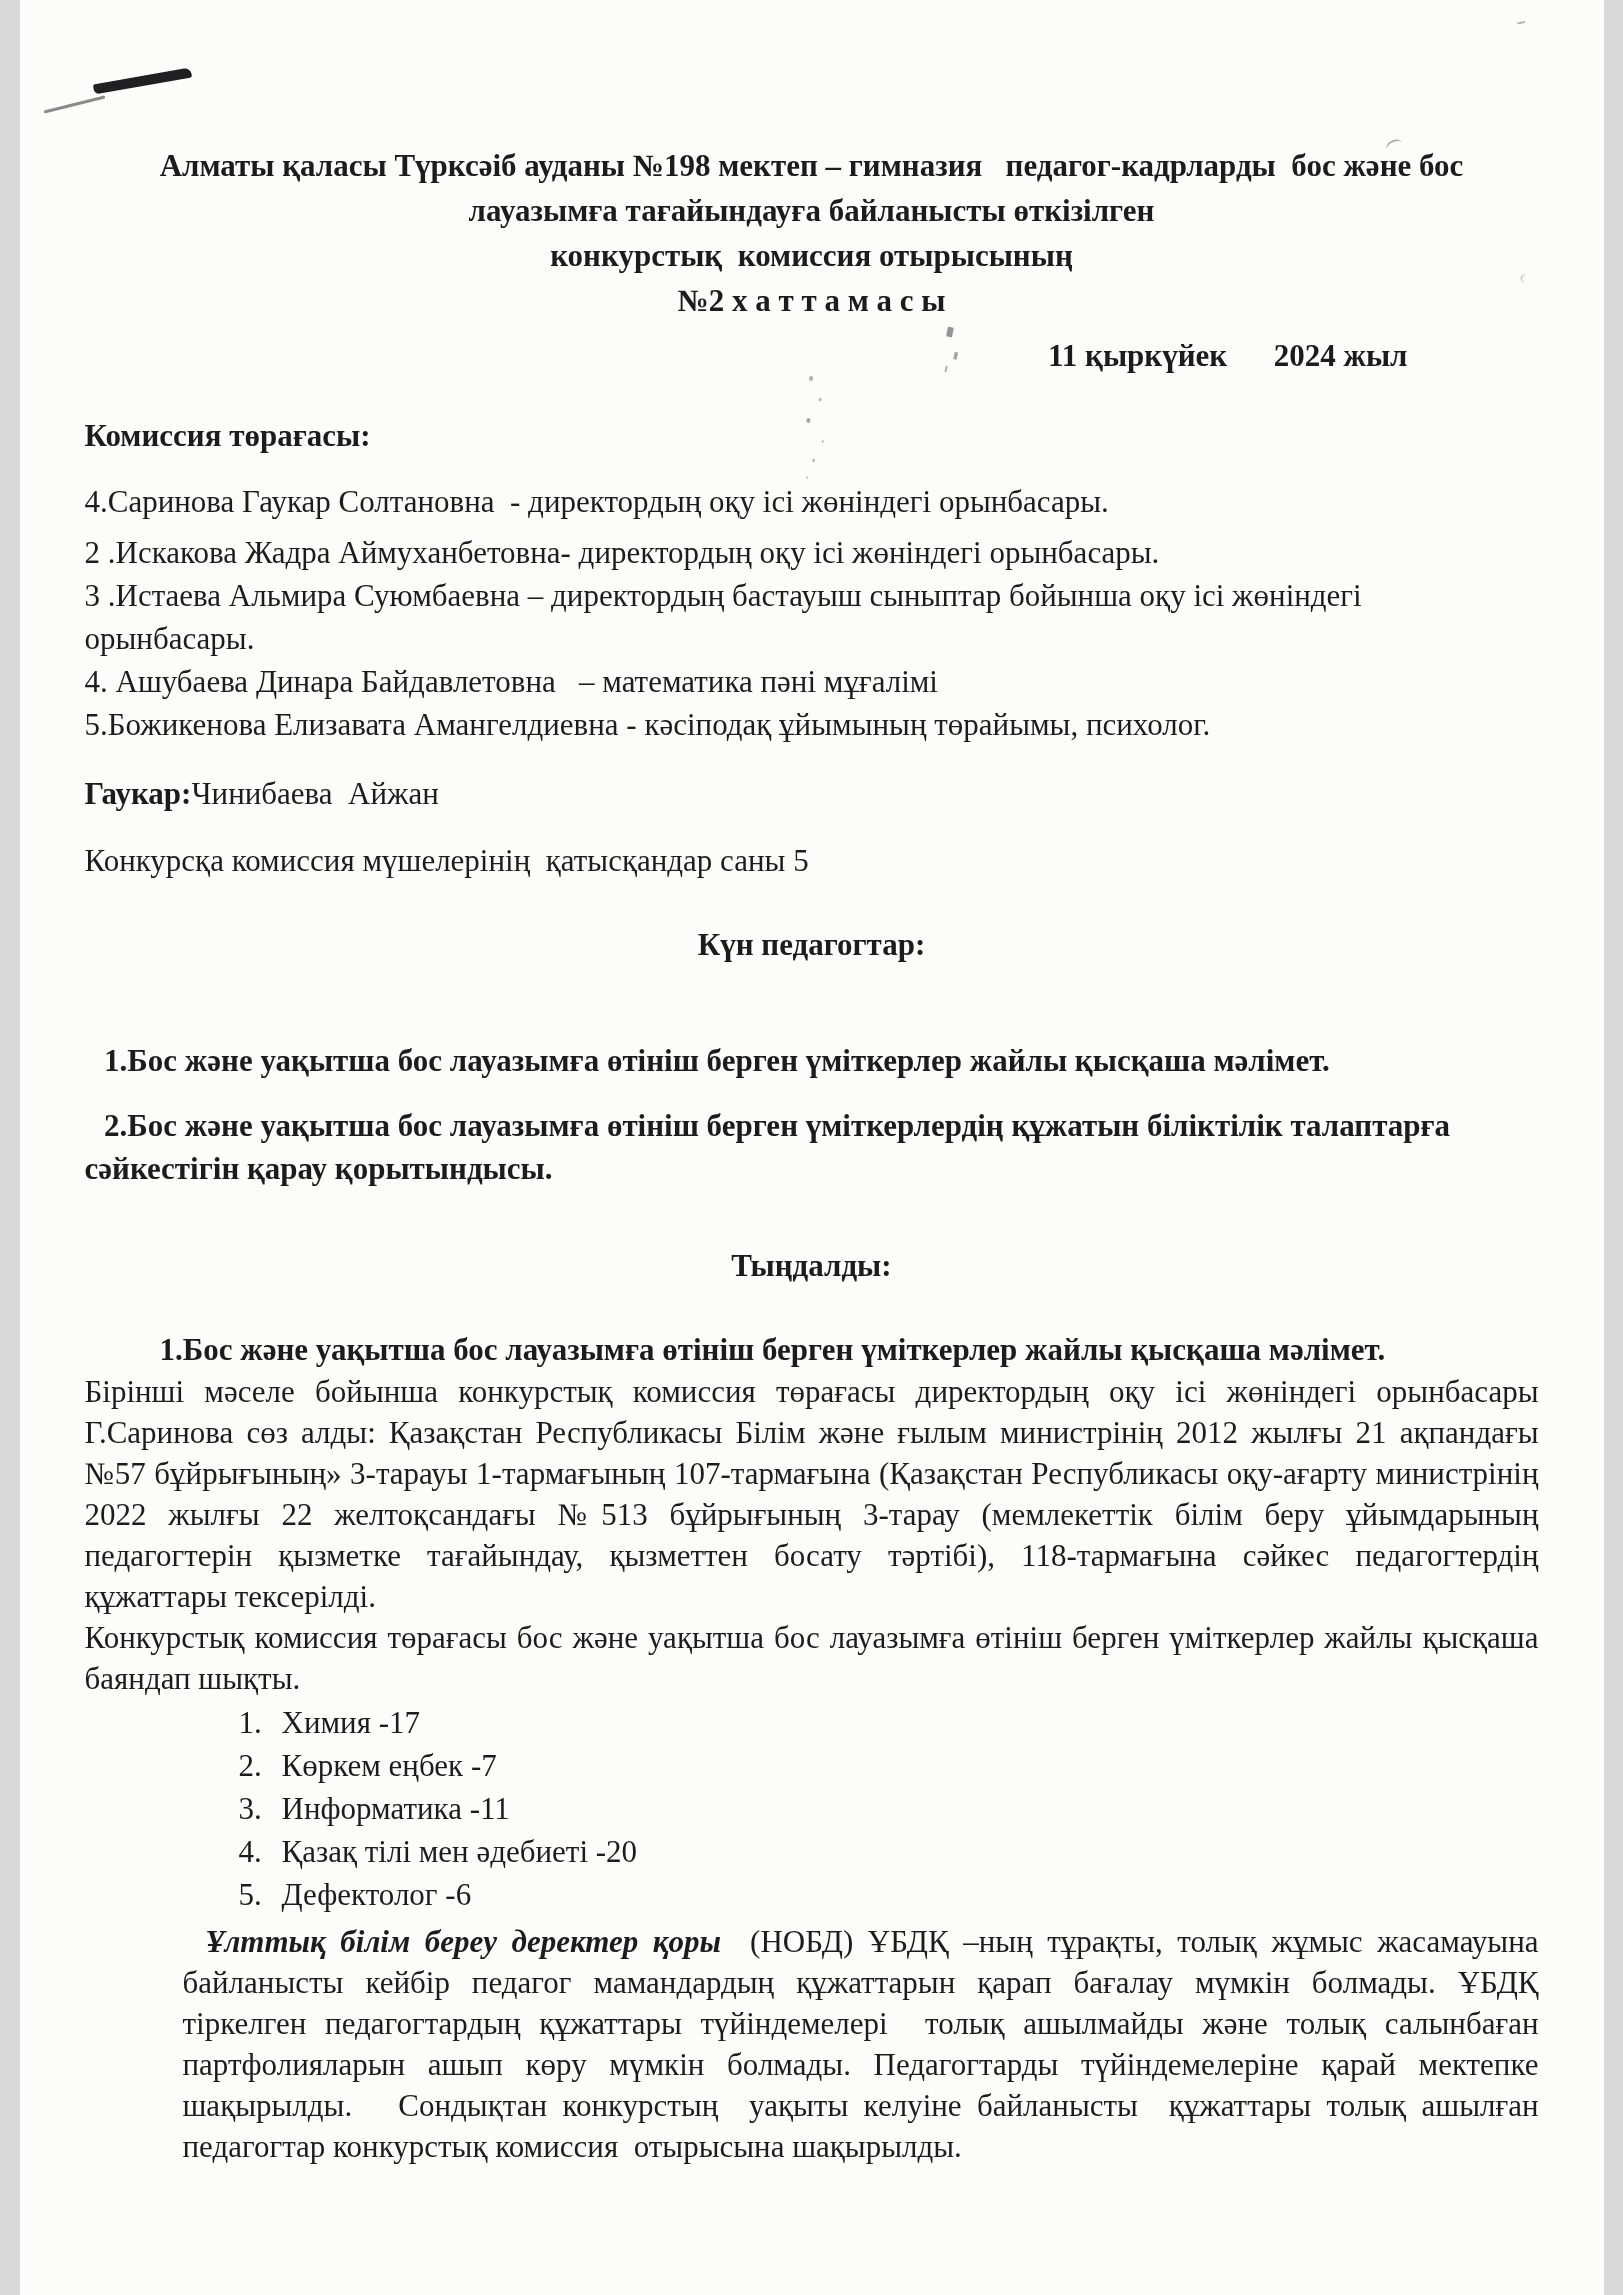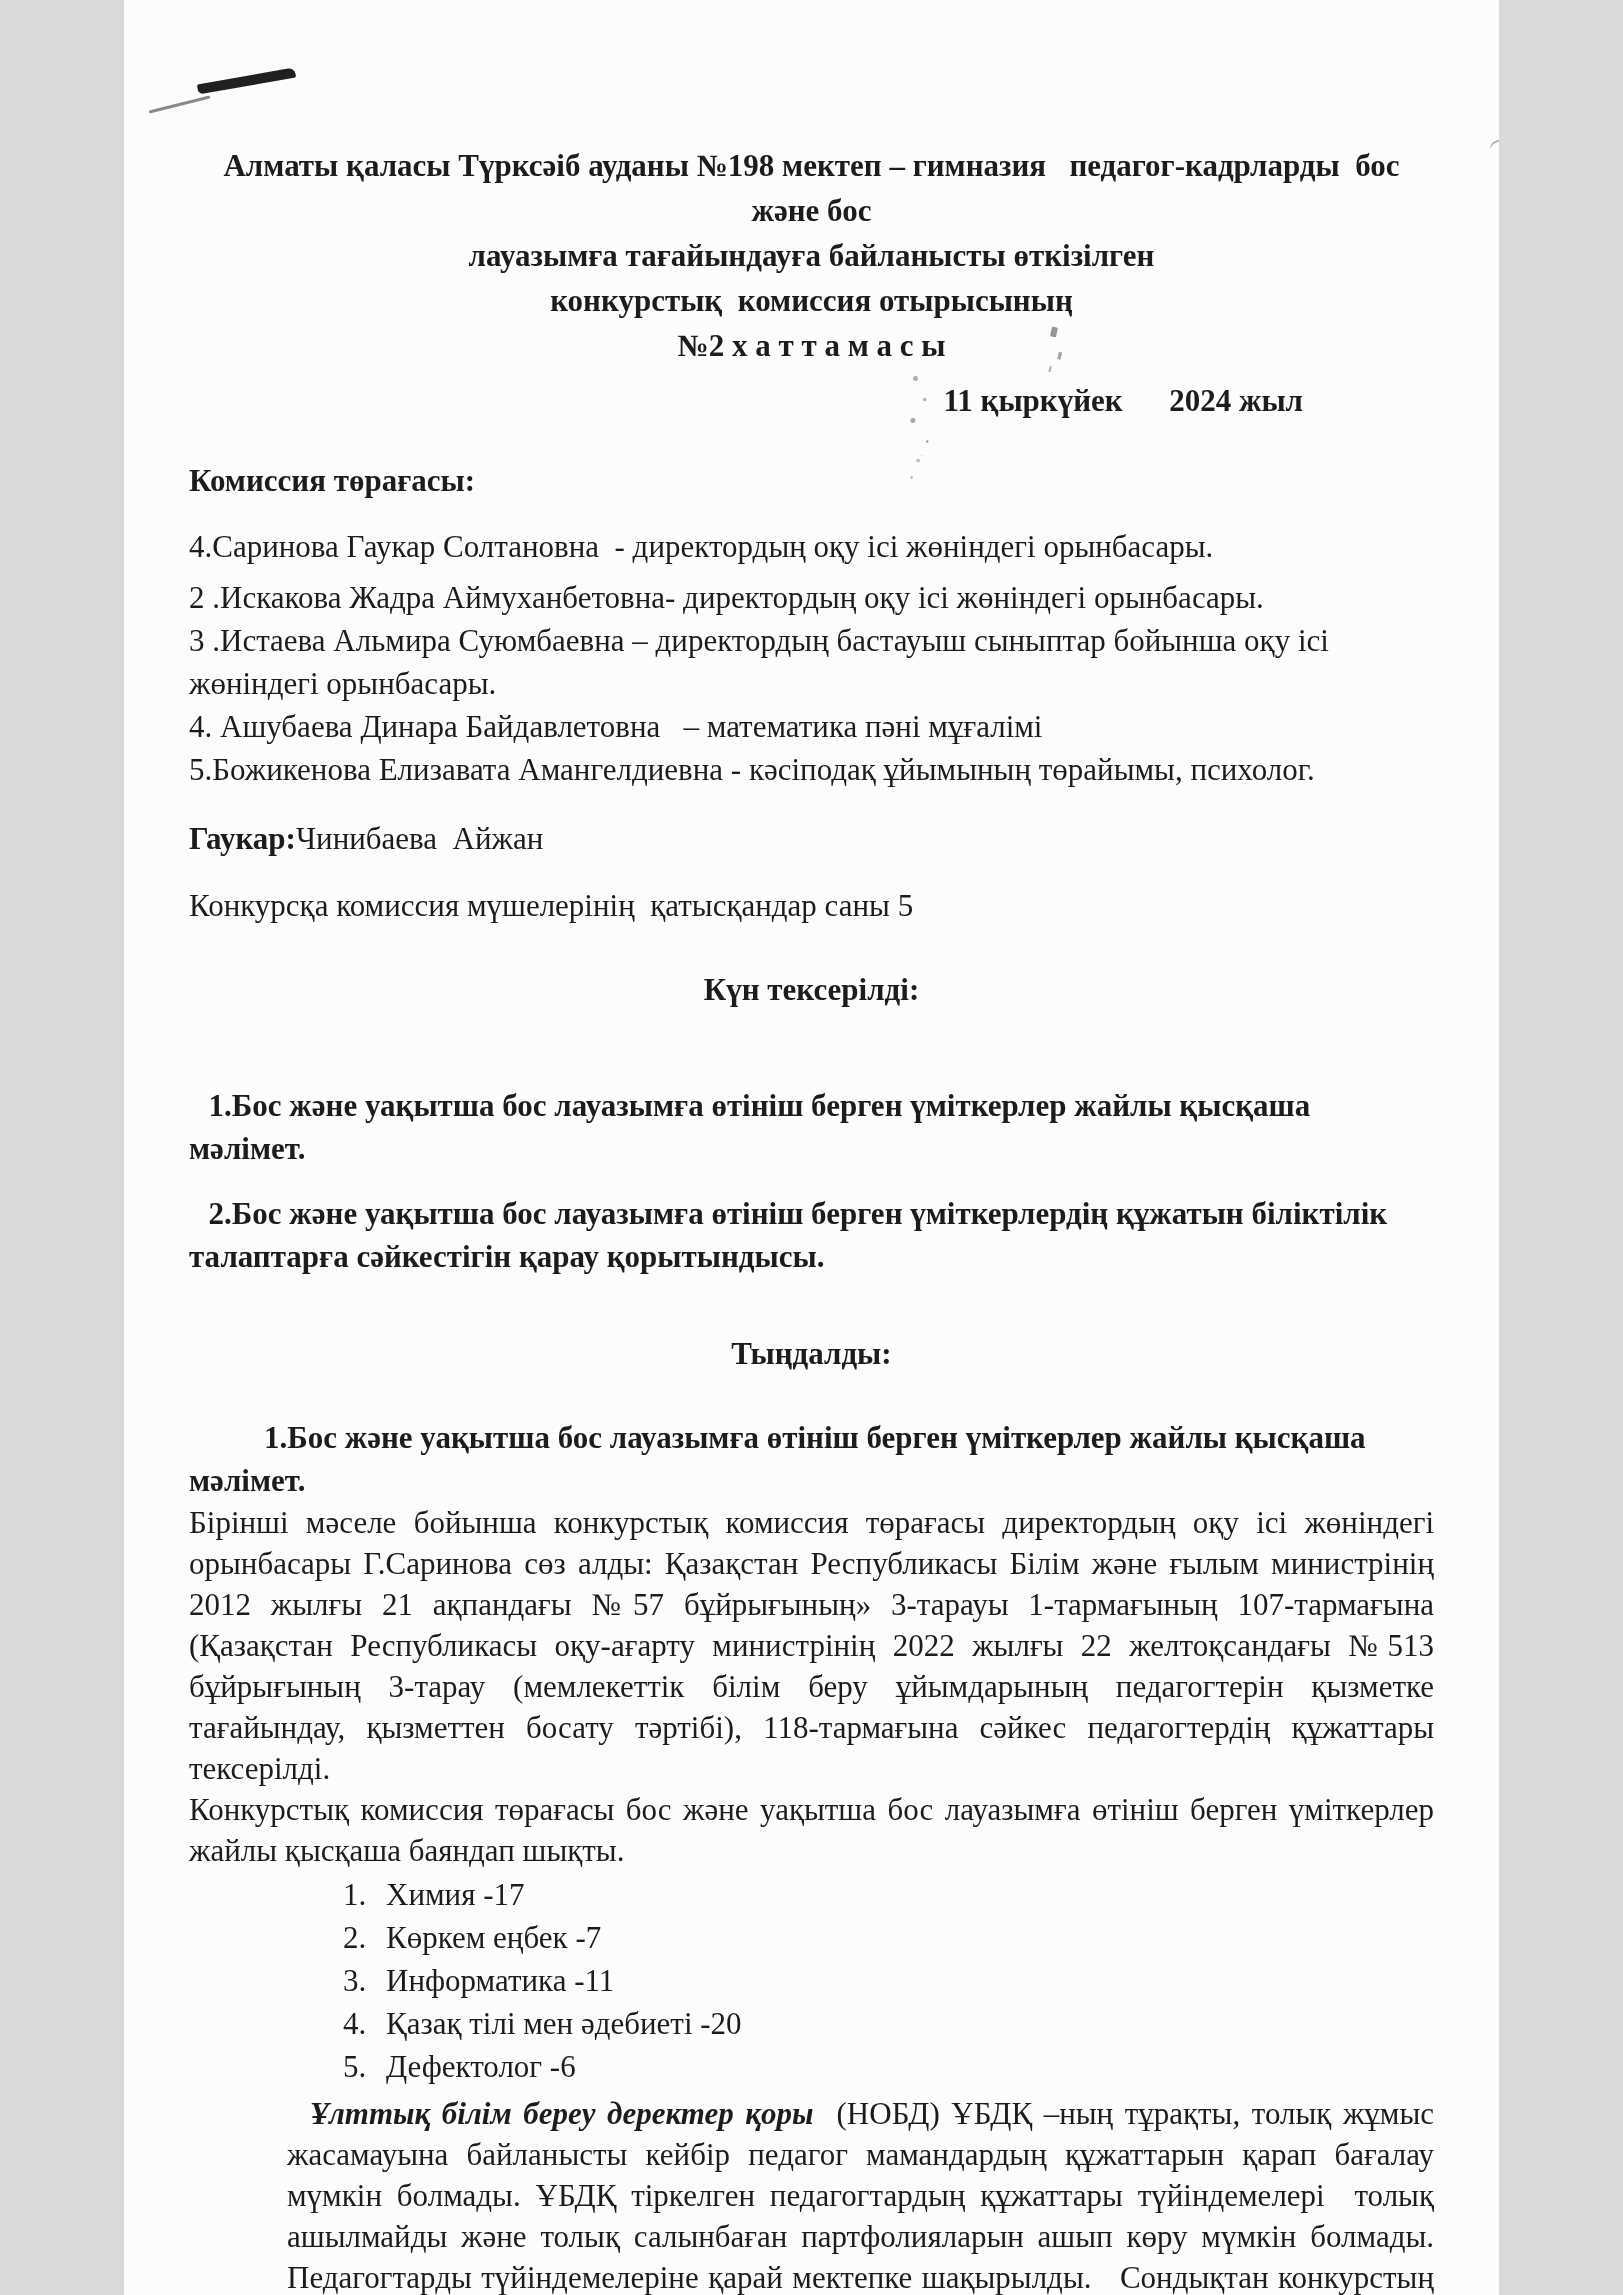--- a/index.html
+++ b/index.html
@@ -1,18 +1,18 @@
 <!DOCTYPE html>
 <html style="font-size:10.5px"><head>
 <meta charset="utf-8">
 <style>
   html, body { margin: 0; padding: 0; background: #d9d9d9; }
   .page {
     position: relative;
-    width: 1375px;
+    width: 1584px;
     height: 2295px;
     margin: 0 auto;
     background: #fcfcfa;
     font-family: "Liberation Serif", "DejaVu Serif", serif;
     color: #1c1c1e;
     overflow: hidden;
   }
   .content {
     position: absolute;
     left: 65px;
@@ -123,21 +123,21 @@
       <p>2 .Искакова Жадра Аймуханбетовна- директордың оқу ісі жөніндегі орынбасары.</p>
       <p>3 .Истаева Альмира Суюмбаевна – директордың бастауыш сыныптар бойынша оқу ісі жөніндегі орынбасары.</p>
       <p>4. Ашубаева Динара Байдавлетовна   – математика пәні мұғалімі</p>
       <p>5.Божикенова Елизавата Амангелдиевна - кәсіподақ ұйымының төрайымы, психолог.</p>
     </div>
 
     <p class="secretary-line"><span class="secretary-label">Гаукар:</span><span>Чинибаева  Айжан</span></p>
 
     <p class="quorum-line">Конкурсқа комиссия мүшелерінің  қатысқандар саны 5</p>
 
-    <p class="agenda-heading">Күн тексерілді:</p>
+    <p class="agenda-heading">Күн педагогтар:</p>
     <p class="agenda-item first">1.Бос және уақытша бос лауазымға өтініш берген үміткерлер жайлы қысқаша мәлімет.</p>
     <p class="agenda-item">2.Бос және уақытша бос лауазымға өтініш берген үміткерлердің құжатын біліктілік талаптарға сәйкестігін қарау қорытындысы.</p>
 
     <p class="heard-heading">Тыңдалды:</p>
     <p class="heard-item-title">1.Бос және уақытша бос лауазымға өтініш берген үміткерлер жайлы қысқаша мәлімет.</p>
 
     <p class="justify tight">Бірінші мәселе бойынша конкурстық комиссия төрағасы директордың оқу ісі жөніндегі орынбасары Г.Саринова сөз алды: Қазақстан Республикасы Білім және ғылым министрінің 2012 жылғы 21 ақпандағы №57 бұйрығының» 3-тарауы 1-тармағының 107-тармағына (Қазақстан Республикасы оқу-ағарту министрінің 2022 жылғы 22 желтоқсандағы №513 бұйрығының 3-тарау (мемлекеттік білім беру ұйымдарының педагогтерін қызметке тағайындау, қызметтен босату тәртібі), 118-тармағына сәйкес педагогтердің құжаттары тексерілді.</p>
     <p class="justify tight">Конкурстық комиссия төрағасы бос және уақытша бос лауазымға өтініш берген үміткерлер жайлы қысқаша баяндап шықты.</p>
 
     <div class="vacancy-list">

